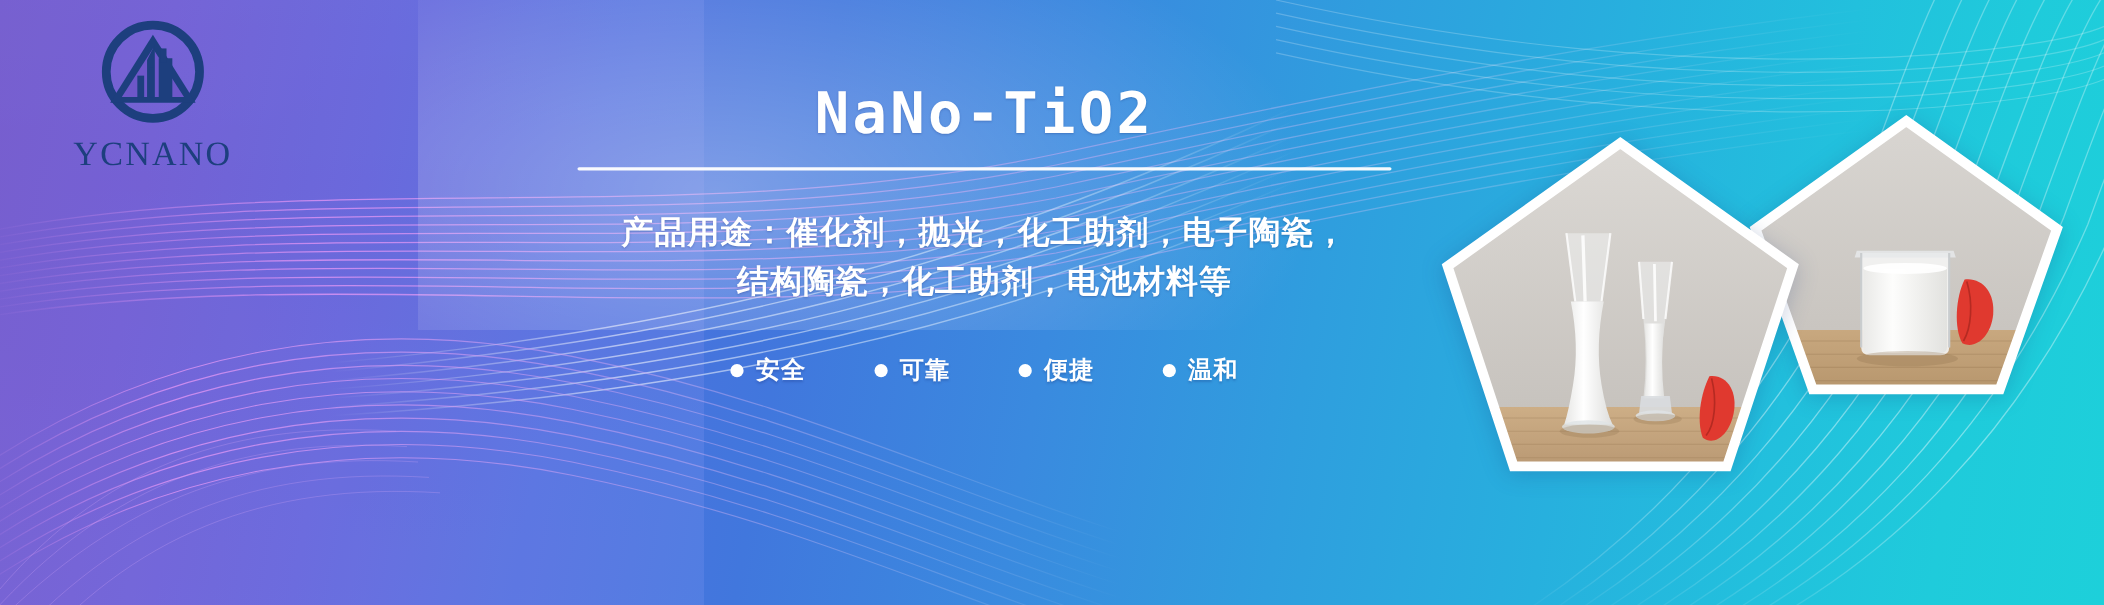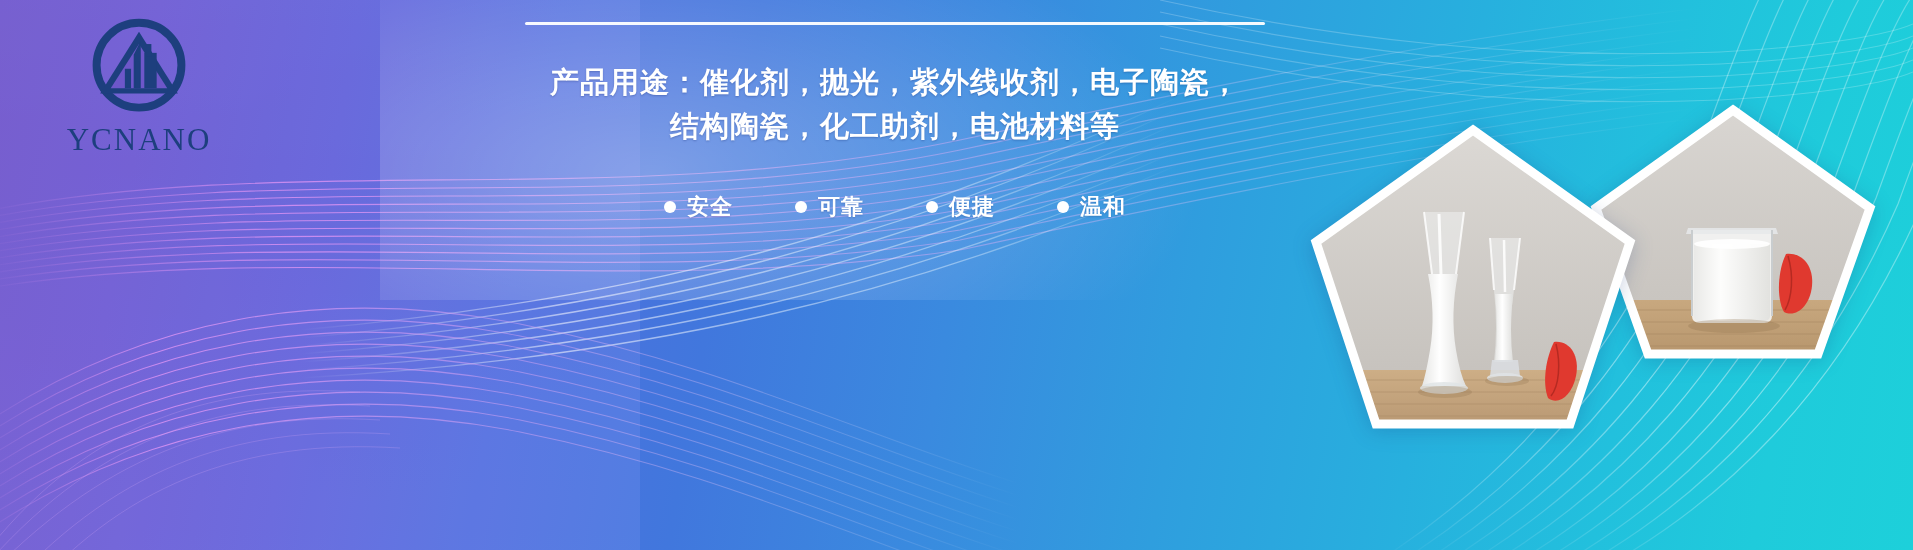--- a/index.html
+++ b/index.html
@@ -275,24 +275,25 @@
       <path d="M62 30 L62 84 L54 84 L54 46 Z" fill="#1d3f7e"></path>
       <path d="M66 44 L80 44 L80 84 L66 84 Z" fill="#1d3f7e"></path>
       <rect x="68" y="34" width="6" height="14" fill="#1d3f7e"></rect>
       <rect x="44" y="62" width="7" height="22" fill="#1d3f7e"></rect>
       <rect x="56" y="54" width="5" height="30" fill="#1d3f7e"></rect>
     </svg>
     <div class="logo-word">YCNANO</div>
   </div>
 
   <div class="content">
+    <div class="title">NaNo-TiO2</div>
     <div class="divider"></div>
 
     <div class="subtitle">
-      <div>产品用途：催化剂，抛光，紫外线收剂，电子陶瓷，</div>
+      <div>产品用途：催化剂，抛光，化工助剂，电子陶瓷，</div>
       <div>结构陶瓷，化工助剂，电池材料等</div>
     </div>
 
     <div class="features">
       <div class="feature">
         <span class="dot"></span>
         <span>安全</span>
       </div>
       <div class="feature">
         <span class="dot"></span>

